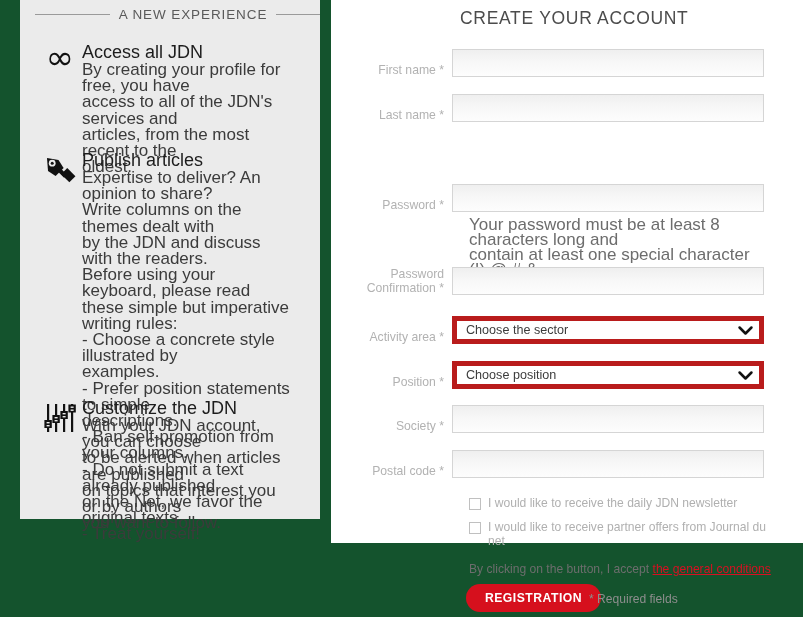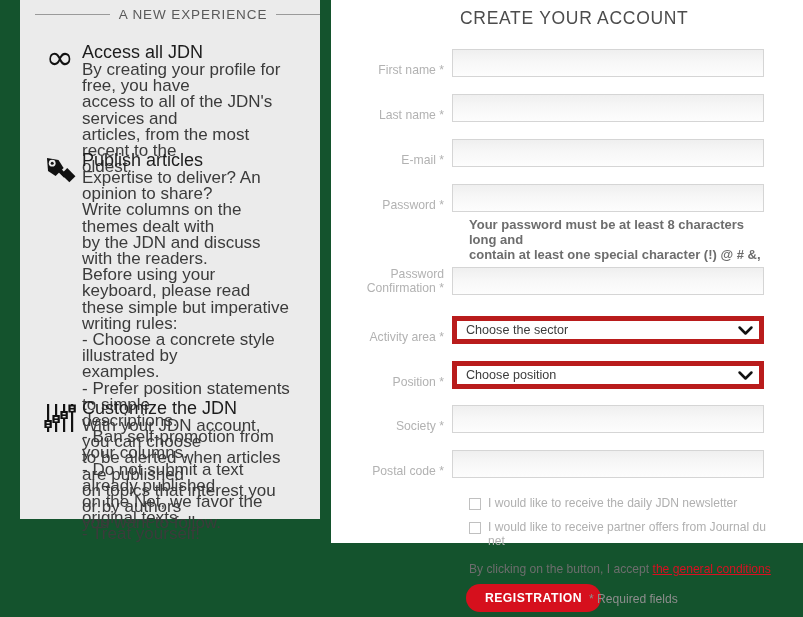--- a/index.html
+++ b/index.html
@@ -186,24 +186,23 @@
     top: 6px;
     width: 17px;
     height: 17px;
     pointer-events: none;
   }
 
   .hint-text {
     position: absolute;
     left: 138px;
     width: 300px;
-    font-size: 13px;
+    font-size: 17px;
     color: #6d6d6d;
     line-height: 15px;
-    font-weight: bold;
   }
   .hint-text .ln { display: block; }
 
   .check-row {
     position: absolute;
     left: 138px;
     display: flex;
     align-items: flex-start;
     width: 300px;
   }
@@ -373,26 +372,20 @@
       </div>
     </div>
 
     <div class="field-row" style="top:94px">
       <div class="field-label">Last name *</div>
       <div class="field-control">
         <input class="text-input" type="text" value="" placeholder="" style="">
       </div>
     </div>
 
-    <div class="field-row" style="top:139px">
-      <div class="field-label">E-mail *</div>
-      <div class="field-control">
-        <input class="text-input" type="text" value="" placeholder="" style="">
-      </div>
-    </div>
 
     <div class="field-row" style="top:184px">
       <div class="field-label">Password *</div>
       <div class="field-control">
         <input class="text-input" type="password" value="" placeholder="" style="">
       </div>
     </div>
 
     <div class="hint-text" style="top:217px">
       <span class="ln">Your password must be at least 8 characters long and</span>

